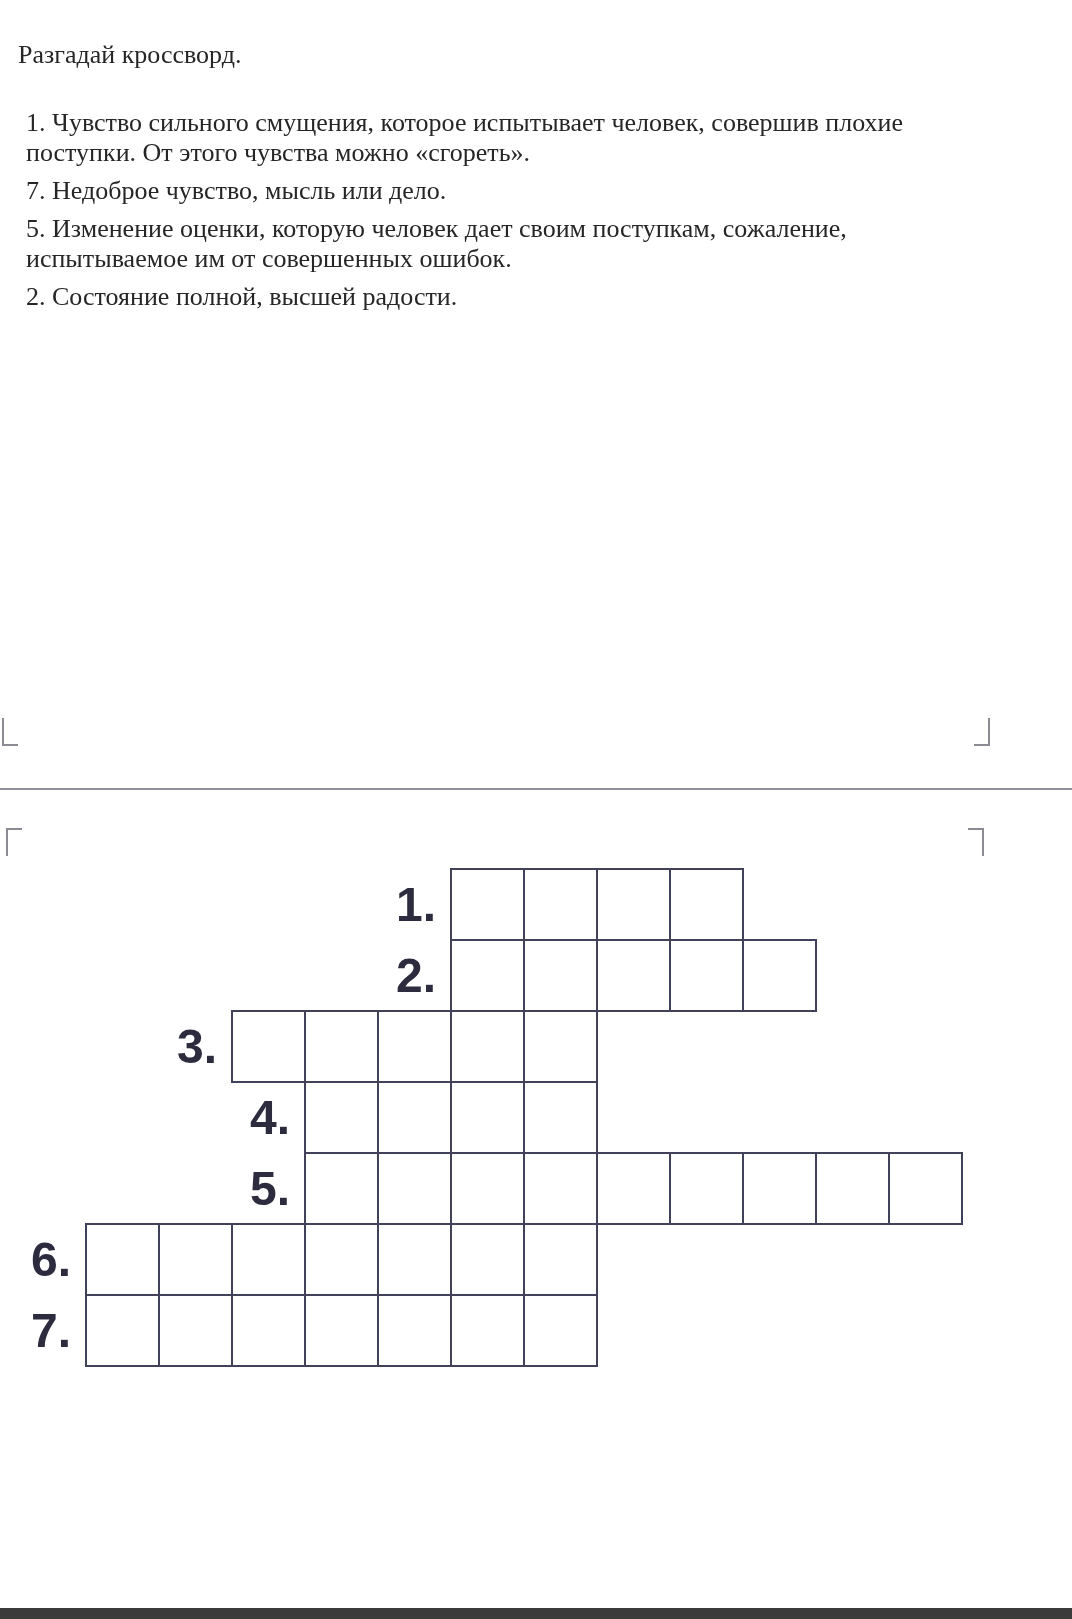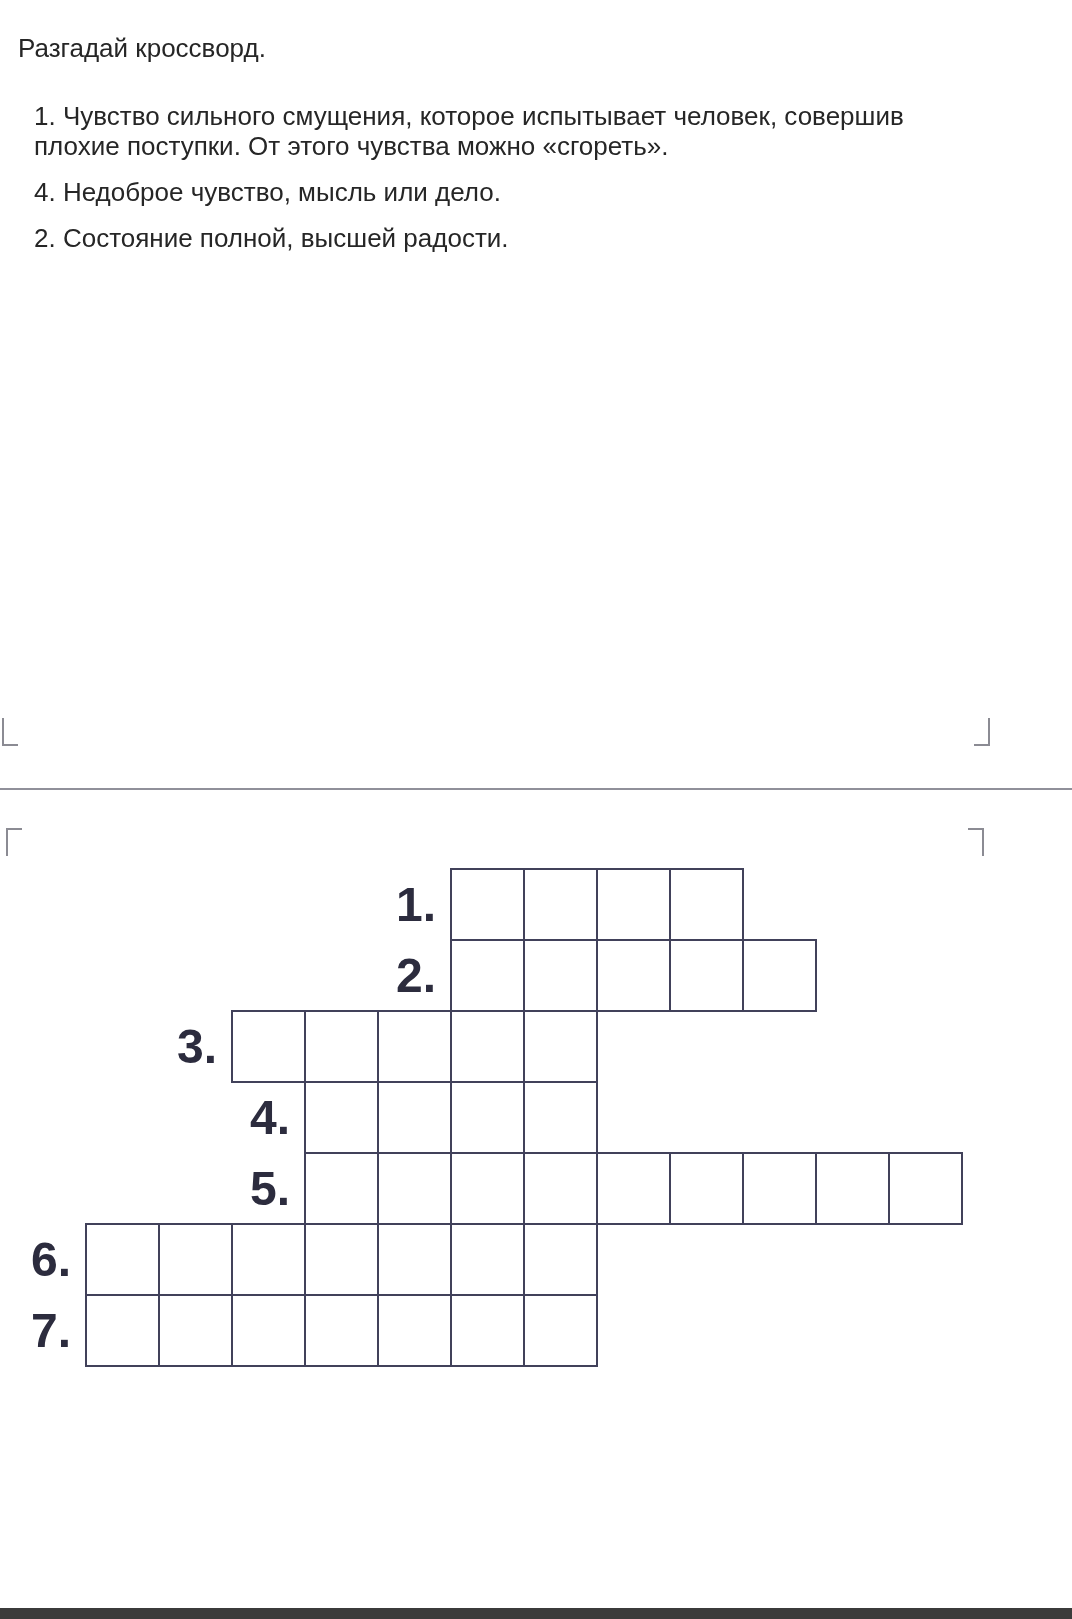--- a/index.html
+++ b/index.html
@@ -16,33 +16,34 @@
   .page{
     position:relative;
     width:1072px;
     height:1619px;
     background:#ffffff;
     overflow:hidden;
   }
   .text-block{
     position:absolute;
     left:18px;
-    top:33px;
+    top:40px;
     width:962px;
     color:var(--text-color);
+    font-family:Liberation Serif, serif;
   }
   .title{
     font-size:26px;
     line-height:30px;
     margin:0 0 38px 0;
   }
   .clue{
     font-size:26px;
     line-height:30px;
-    margin:16px;
+    margin:8px;
   }
   .scan-divider{
     position:absolute;
     left:0;
     top:788px;
     width:1072px;
     height:2px;
     background:var(--divider);
   }
   .mark{
@@ -89,21 +90,22 @@
 </style>
 </head>
 <body>
 
 <div class="page">
 
   <div class="text-block">
     <p class="title">Разгадай кроссворд.</p>
     <div id="clues">
         <p class="clue">1. Чувство сильного смущения, которое испытывает человек, совершив плохие поступки. От этого чувства можно «сгореть».</p>
-        <p class="clue">4. Недоброе чувство, мысль или дело.</p>
+        <p class="clue">7. Недоброе чувство, мысль или дело.</p>
+        <p class="clue">5. Изменение оценки, которую человек дает своим поступкам, сожаление, испытываемое им от совершенных ошибок.</p>
         <p class="clue">2. Состояние полной, высшей радости.</p>
       </div>
   </div>
 
   <div class="mark mark-upper-left"></div>
   <div class="mark mark-upper-right"></div>
   <div class="scan-divider"></div>
   <div class="mark mark-lower-left"></div>
   <div class="mark mark-lower-right"></div>
 

